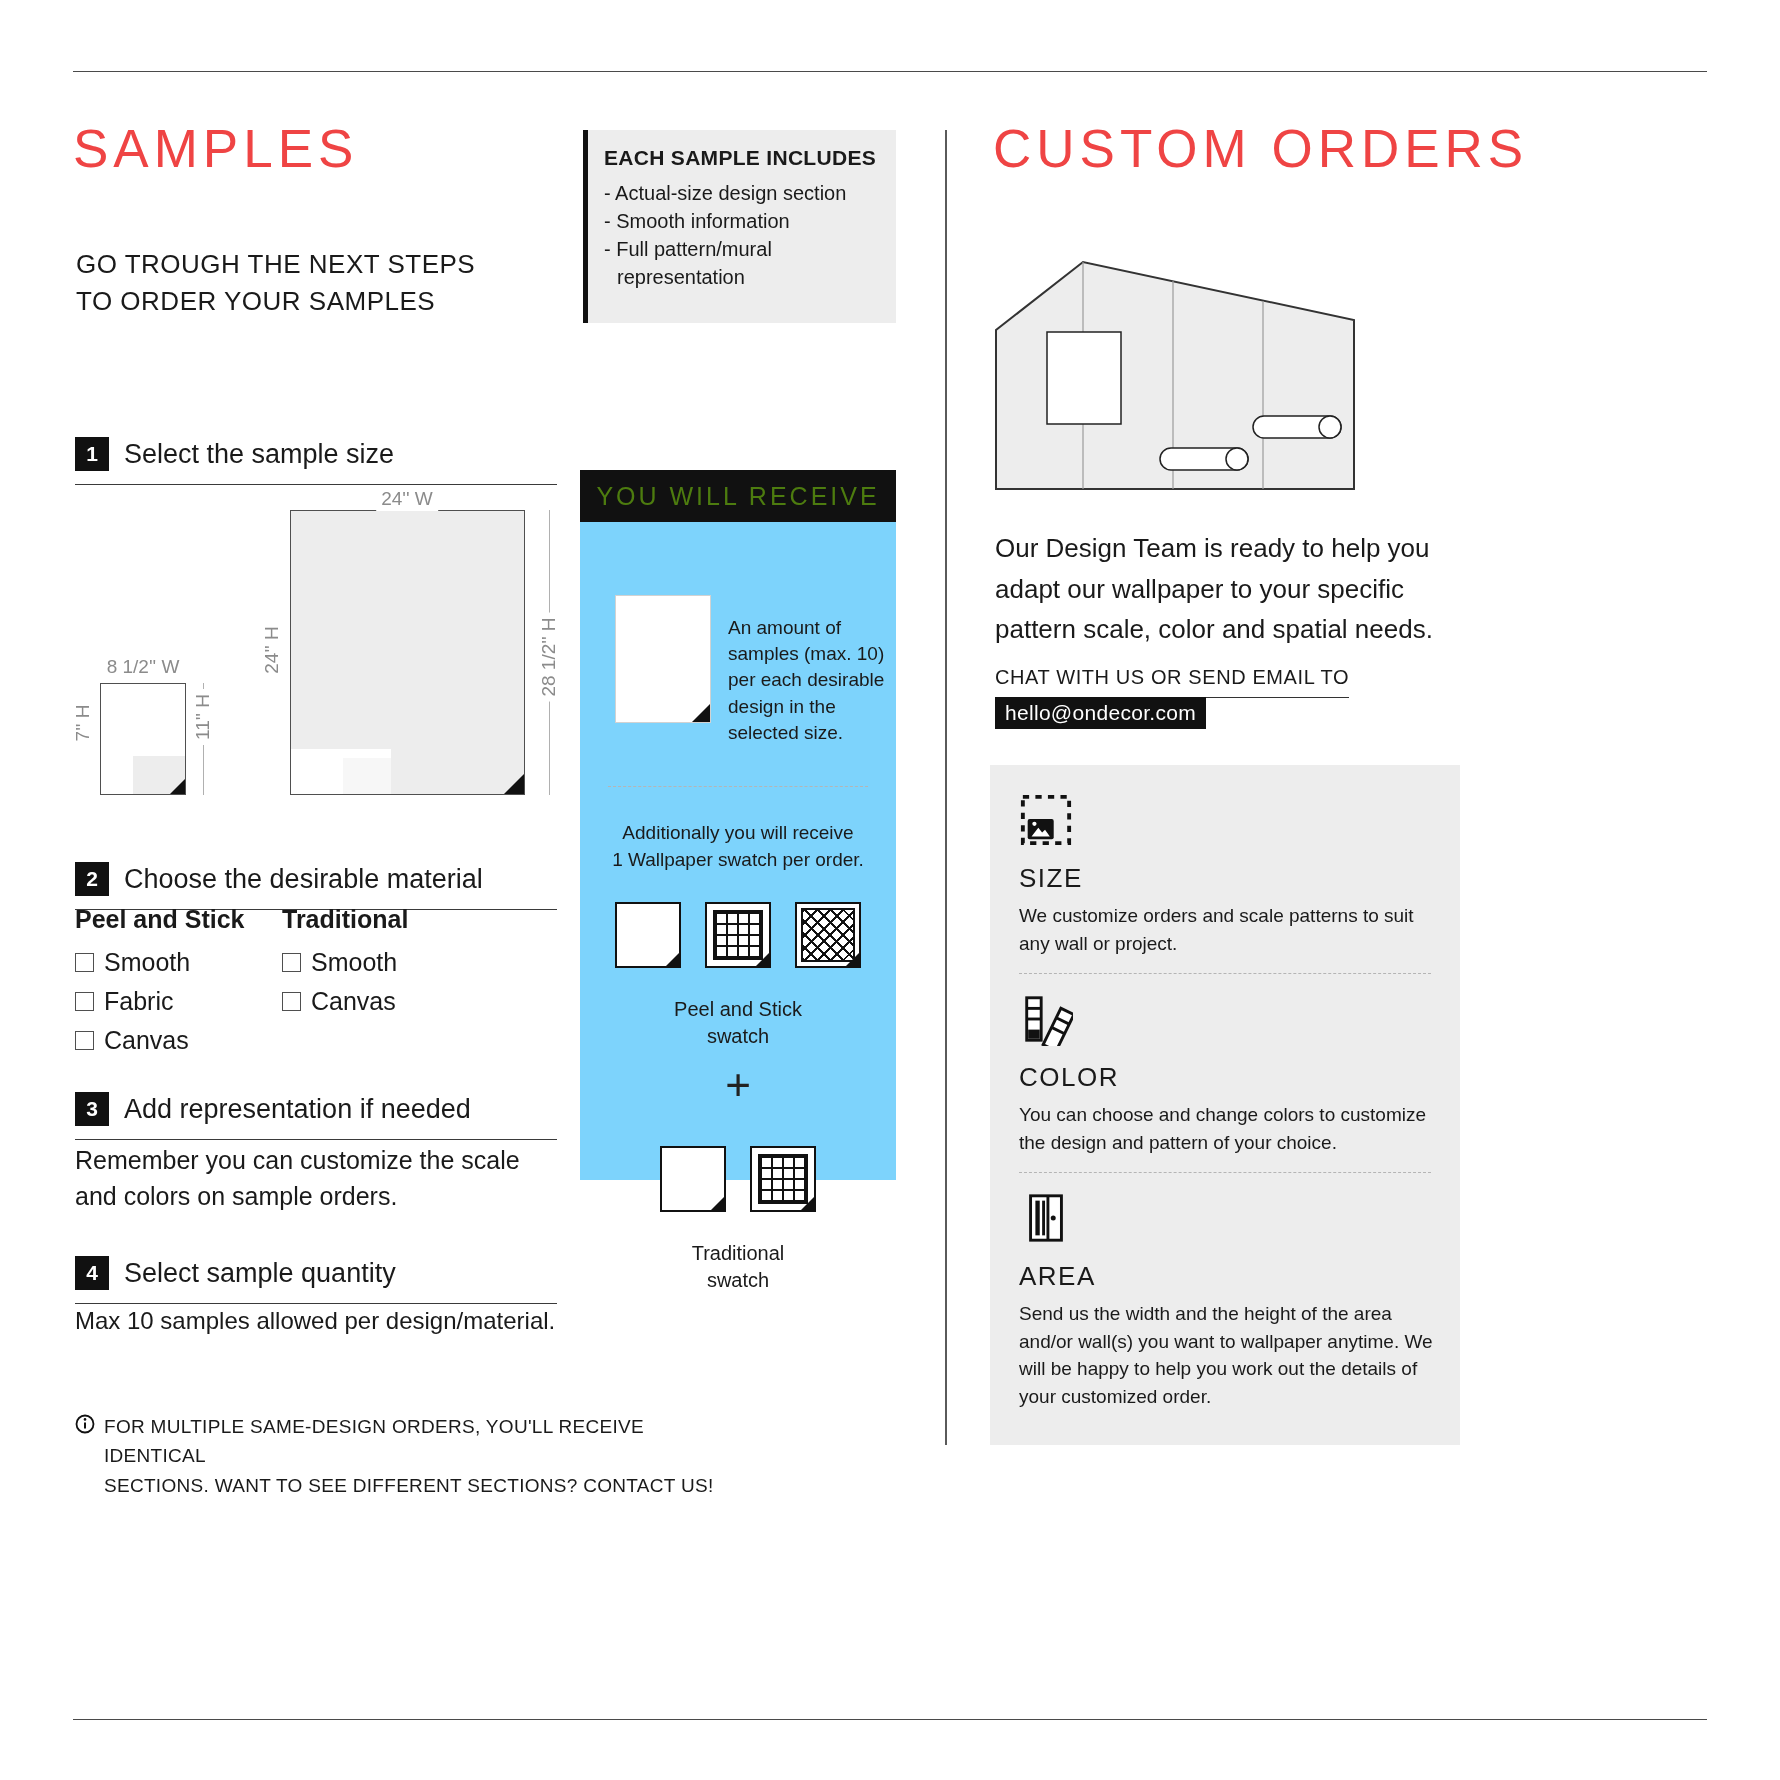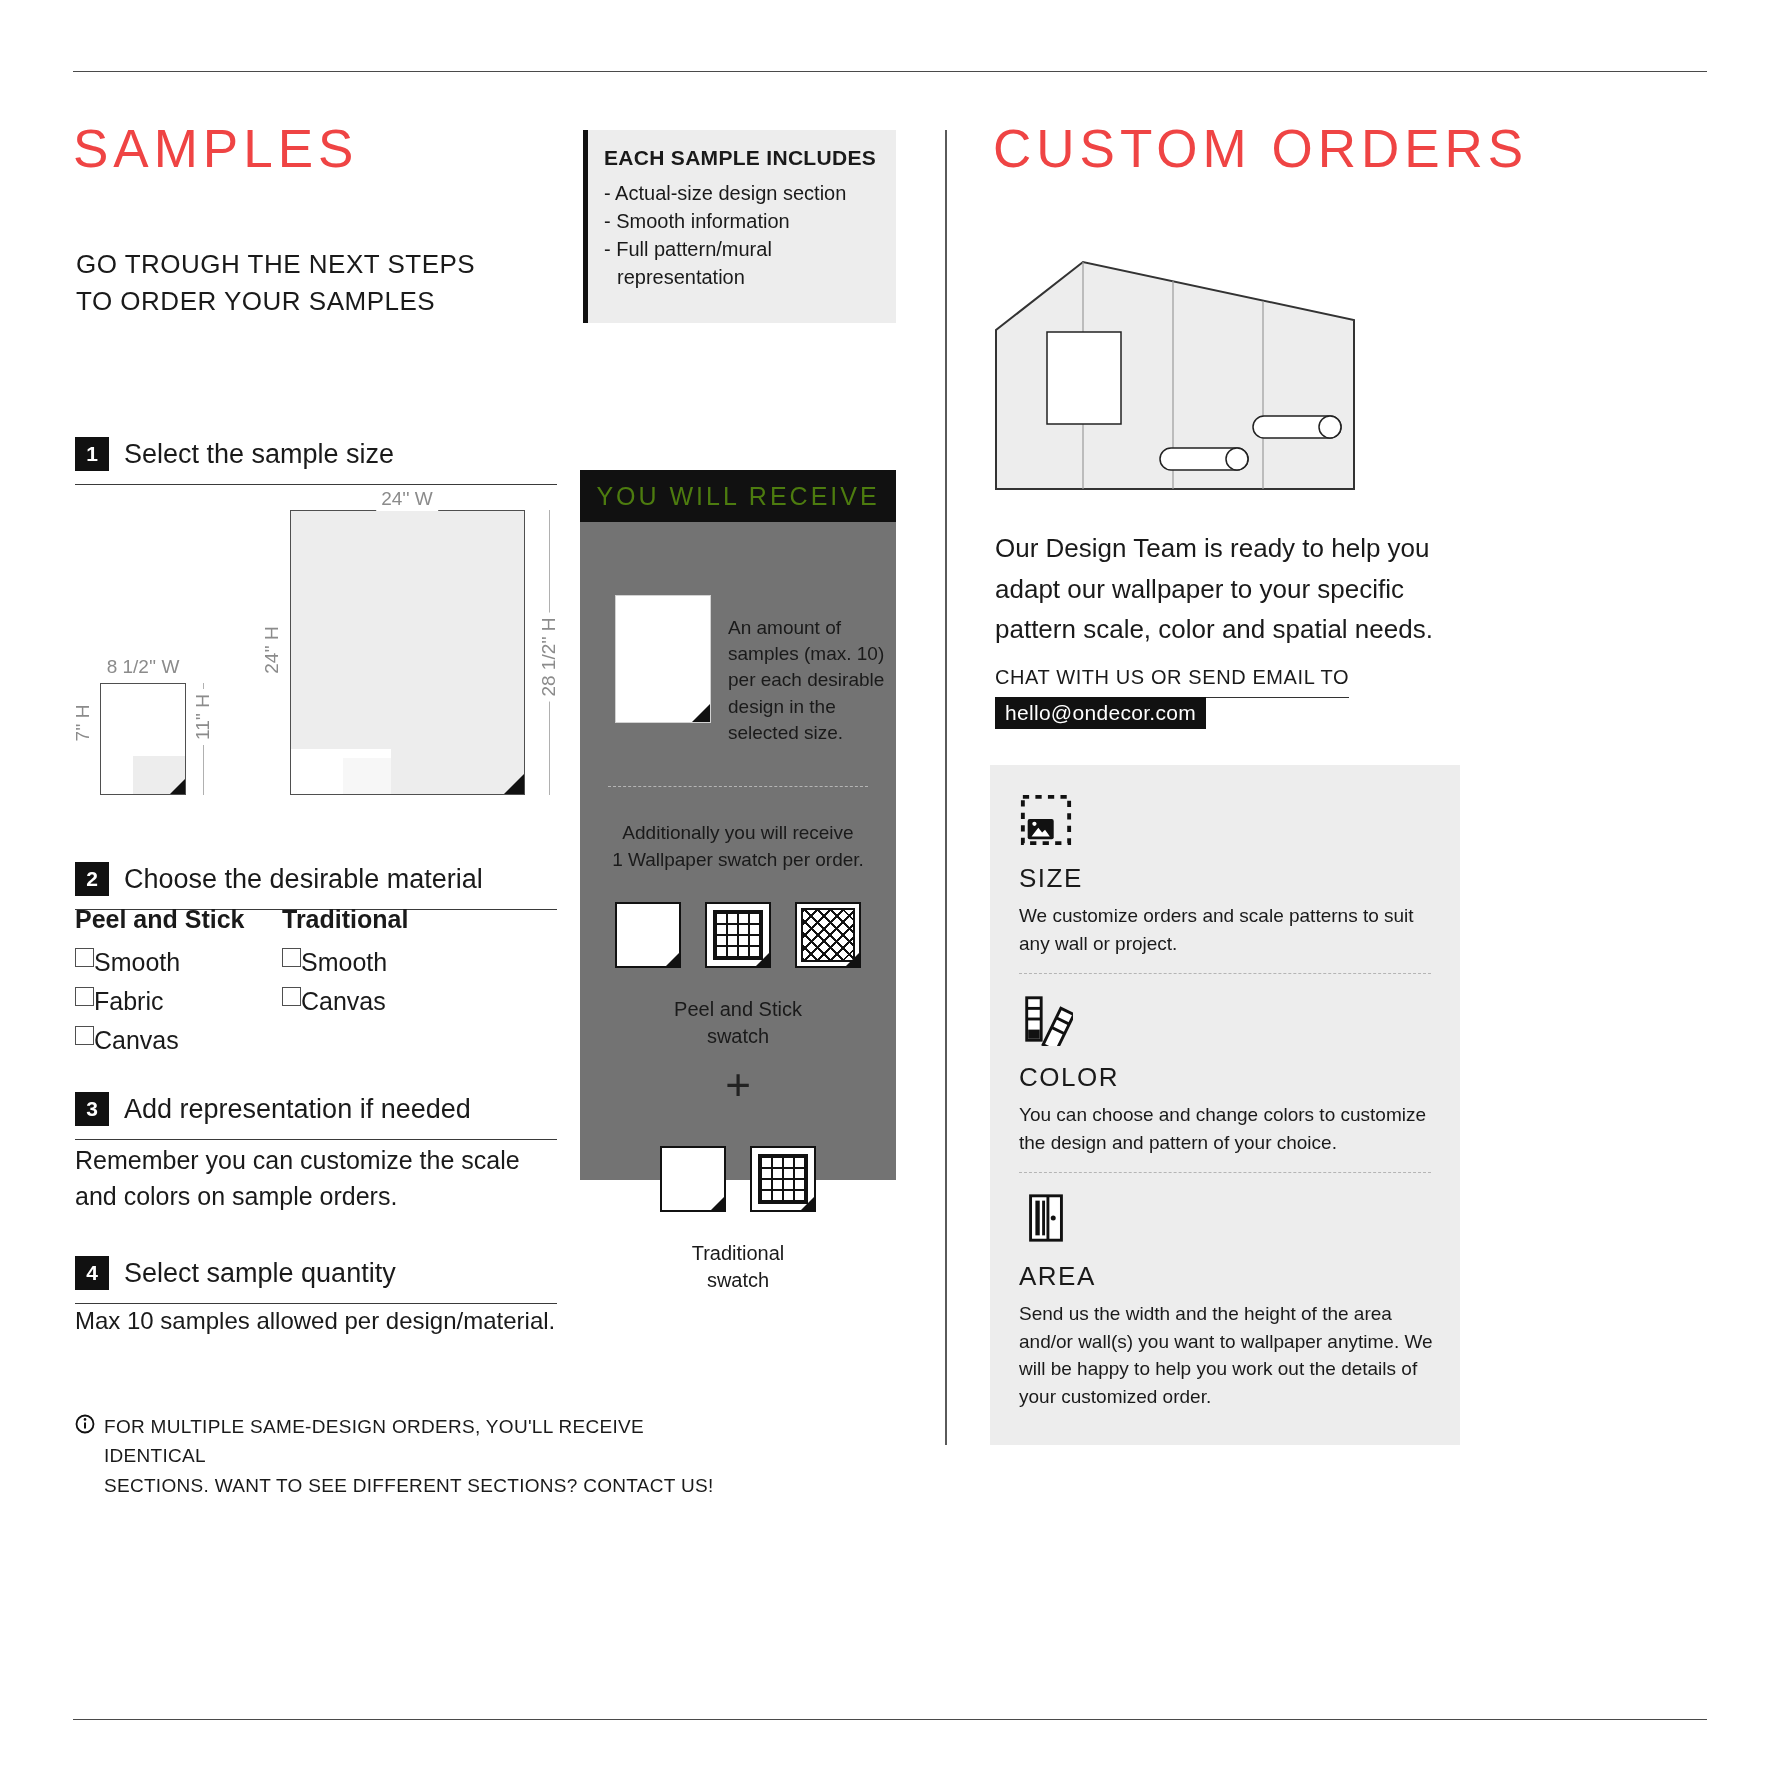--- a/index.html
+++ b/index.html
@@ -33,36 +33,36 @@
   .fold.th-f{border-left-width:18px;border-bottom-width:18px;}
   .fold.sw-f{border-left-width:13px;border-bottom-width:13px;}
   .dim-line{position:absolute;width:1px;background:#b0b0b0;}
   .dimlabel{position:absolute;font-size:19px;color:#8b8b8b;white-space:nowrap;background:#fff;padding:1px 5px;}
   .dimlabel.rot{transform:translate(-50%,-50%) rotate(-90deg);}
   .dimlabel.hor{transform:translateX(-50%);}
 
   
   .mat-col{position:absolute;top:905px;}
   .mat-title{font-size:25px;font-weight:700;margin-bottom:14px;}
-  .mat-opt{display:flex;align-items:flex-start;gap:0;margin-bottom:10px;font-size:25px;}
+  .mat-opt{display:flex;align-items:center;gap:10px;margin-bottom:10px;font-size:25px;}
   .cbx{width:17px;height:17px;border:1.5px solid #4f4f4f;background:#fff;display:inline-block;flex:0 0 auto;}
   .note{position:absolute;left:75px;font-size:25px;line-height:1.45;}
 
   .footnote{position:absolute;left:75px;top:1412px;width:660px;display:flex;gap:9px;}
   .footnote-text{font-size:19px;line-height:1.55;letter-spacing:.3px;}
 
   
   .includes{position:absolute;left:583px;top:130px;width:313px;min-height:168px;background:#ededed;
             border-left:5px solid #111;box-sizing:border-box;padding:16px 10px 32px 16px;}
   .includes-title{font-size:21px;font-weight:700;margin-bottom:9px;letter-spacing:.3px;}
   .inc-item{font-size:20px;line-height:1.4;padding-left:13px;text-indent:-13px;}
 
   .receive-bar{position:absolute;left:580px;top:470px;width:316px;height:52px;background:#111;color:#4d7c0f;
                display:flex;align-items:center;justify-content:center;font-size:25px;letter-spacing:3px;}
-  .receive-panel{position:absolute;left:580px;top:522px;width:316px;height:658px;background:#737373;}
+  .receive-panel{position:absolute;left:580px;top:522px;width:316px;height:658px;background:#7dd3fc;}
   .thumb{position:absolute;left:35px;top:73px;width:94px;height:126px;background:#fff;border:1px solid #d2d2d2;}
   .amount-text{position:absolute;left:148px;top:93px;width:162px;font-size:19px;line-height:1.38;}
   .dashed{border-top:1.5px dashed #b5b5b5;}
   .rp-divider{position:absolute;left:28px;top:264px;width:260px;}
   .add-text{position:absolute;left:0;top:298px;width:100%;text-align:center;font-size:19px;line-height:1.42;}
   .swatch-row{position:absolute;left:0;width:100%;display:flex;justify-content:center;gap:24px;}
   .swatch{position:relative;width:66px;height:66px;background:#fff;border:2px solid #111;box-sizing:border-box;}
   .grid-fill{position:absolute;inset:6px;border:2px solid #111;
       background-image:repeating-linear-gradient(0deg,#111 0 2px,transparent 2px 11px),
                        repeating-linear-gradient(90deg,#111 0 2px,transparent 2px 11px);}

